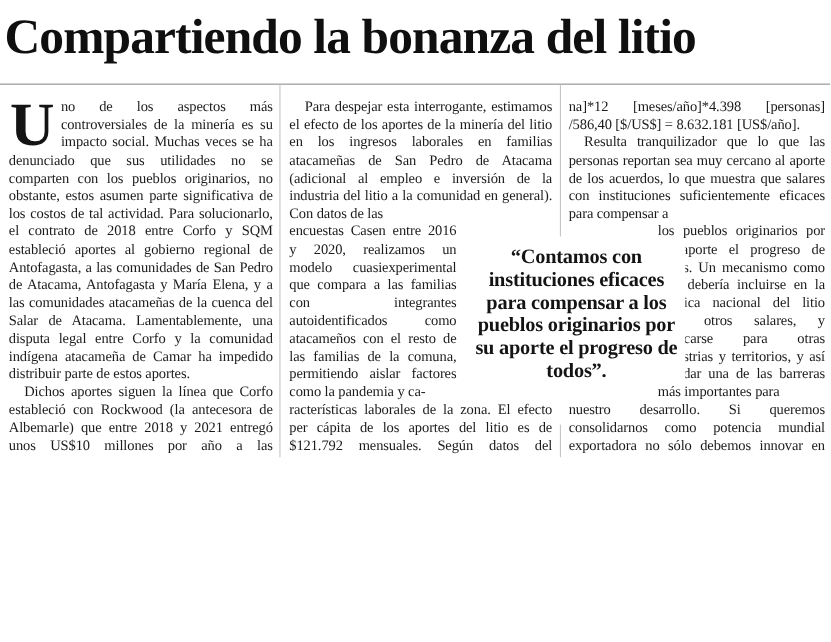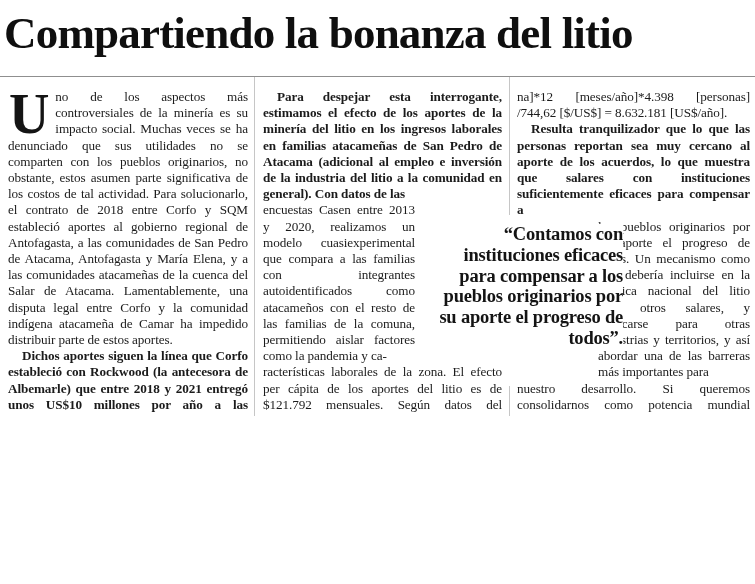--- a/index.html
+++ b/index.html
@@ -16,33 +16,33 @@
   .sep { position:absolute; width:1px; background:#c6c6c6; }
   .sep1  { left:254px; top:77px; height:507px; }
   .sep2a { left:509px; top:77px; height:138px; }
   .sep2b { left:509px; top:386px; height:198px; }
 
   .col { position:absolute; top:89px; text-align:justify; font-size:13.2px; line-height:16.2px; letter-spacing:-0.1px; }
   .col1 { left:8px;   width:240px; }
   .col2 { left:263px; width:239px; }
   .col3 { left:517px; width:233px; }
   .para { margin:0; }
-  .indent { text-indent:14px;font-weight:bold; }
+  .indent { text-indent:14px; }
   .narrow-left  { width:152px; }
   .narrow-right { width:152px; margin-left:auto; }
 
   .dropcap {
     float:left; font-size:56px; line-height:45px; font-weight:700;
     padding:3px 6px 0 1px; color:#141414;
   }
 
   .pullquote {
     position:absolute; left:425px; top:224px; width:198px;
     font-size:18.5px; line-height:20.8px; font-weight:700;
-    letter-spacing:-0.2px; color:#141414; text-align:right; background:#ffffff;
+    letter-spacing:-0.2px; color:#141414; text-align:center; background:#ffffff;
   }
 
   .author-rule { position:absolute; left:509px; top:494px; width:246px; height:1px; background:#a8a8a8; }
   .authors { position:absolute; left:518px; top:510px; width:232px; font-family:"Liberation Sans", sans-serif; }
   .author { margin-bottom:9px; }
   .author-name  { color:#15803d; font-weight:700; font-size:14.5px; line-height:17px; letter-spacing:0.2px; }
   .author-title { color:#4c4c4c; font-size:11.5px; line-height:14px;margin-top:17px; }
 </style>
 </head>
 <body>
@@ -56,26 +56,26 @@
   <div class="sep sep2a"></div>
   <div class="sep sep2b"></div>
 
   <div class="col col1">
     <p class="para"><span class="dropcap">U</span><span>no de los aspectos más controversiales de la minería es su impacto social. Muchas veces se ha denunciado que sus utilidades no se comparten con los pueblos originarios, no obstante, estos asumen parte significativa de los costos de tal actividad. Para solucionarlo, el contrato de 2018 entre Corfo y SQM estableció aportes al gobierno regional de Antofagasta, a las comunidades de San Pedro de Atacama, Antofagasta y María Elena, y a las comunidades atacameñas de la cuenca del Salar de Atacama. Lamentablemente, una disputa legal entre Corfo y la comunidad indígena atacameña de Camar ha impedido distribuir parte de estos aportes.</span></p>
     <p class="para indent">Dichos aportes siguen la línea que Corfo estableció con Rockwood (la antecesora de Albemarle) que entre 2018 y 2021 entregó unos US$10 millones por año a las comunidades indígenas atacameñas. Suena bien, pero es bueno indagar si estos aportes lograron el impacto que buscaban. Tysiachniouk y Petrov (2018) reportan múltiples problemas en acuerdos similares en Rusia y Alaska. Más en general, la literatura científica describe muchos ejemplos de aportes a la comunidad que se han diluido en peajes, intermediarios o corrupción.</p>
   </div>
 
   <div class="col col2">
     <p class="para indent">Para despejar esta interrogante, estimamos el efecto de los aportes de la minería del litio en los ingresos laborales en familias atacameñas de San Pedro de Atacama (adicional al empleo e inversión de la industria del litio a la comunidad en general). Con datos de las</p>
-    <p class="para narrow-left">encuestas Casen entre 2013 y 2020, realizamos un modelo cuasiexperimental que compara a las familias con integrantes autoidentificados como atacameños con el resto de las familias de la comuna, permitiendo aislar factores como la pandemia y ca-</p>
+    <p class="para narrow-left">encuestas Casen entre 2016 y 2020, realizamos un modelo cuasiexperimental que compara a las familias con integrantes autoidentificados como atacameños con el resto de las familias de la comuna, permitiendo aislar factores como la pandemia y ca-</p>
     <p class="para">racterísticas laborales de la zona. El efecto per cápita de los aportes del litio es de $121.792 mensuales. Según datos del Ministerio de Desarrollo Social y Familia, en San Pedro de Atacama viven aproximadamente 4.398 personas con acreditación institucional de la Conadi como miembros del pueblo atacameño. Considerando el tipo de cambio de 2019, podemos estimar el efecto total en el ingreso laboral de las comunidades atacameñas: 121.792 [$/mes-perso-</p>
   </div>
 
   <div class="col col3">
-    <p class="para">na]*12 [meses/año]*4.398 [personas] /744,62 [$/US$] = 8.632.181 [US$/año].</p>
+    <p class="para">na]*12 [meses/año]*4.398 [personas] /586,40 [$/US$] = 8.632.181 [US$/año].</p>
     <p class="para indent">Resulta tranquilizador que lo que las personas reportan sea muy cercano al aporte de los acuerdos, lo que muestra que salares con instituciones suficientemente eficaces para compensar a</p>
     <p class="para narrow-right">los pueblos originarios por su aporte el progreso de todos. Un mecanismo como este debería incluirse en la política nacional del litio para otros salares, y replicarse para otras industrias y territorios, y así abordar una de las barreras más importantes para</p>
     <p class="para">nuestro desarrollo. Si queremos consolidarnos como potencia mundial exportadora no sólo debemos innovar en tecnología; también en la forma en que nos relacionamos y compensamos mutuamente como sociedad.</p>
   </div>
 
   <div class="pullquote">“Contamos con instituciones eficaces para compensar a los pueblos originarios por su aporte el progreso de todos”.</div>
 
   <div class="author-rule"></div>
   <div class="authors">
     <div class="author">

